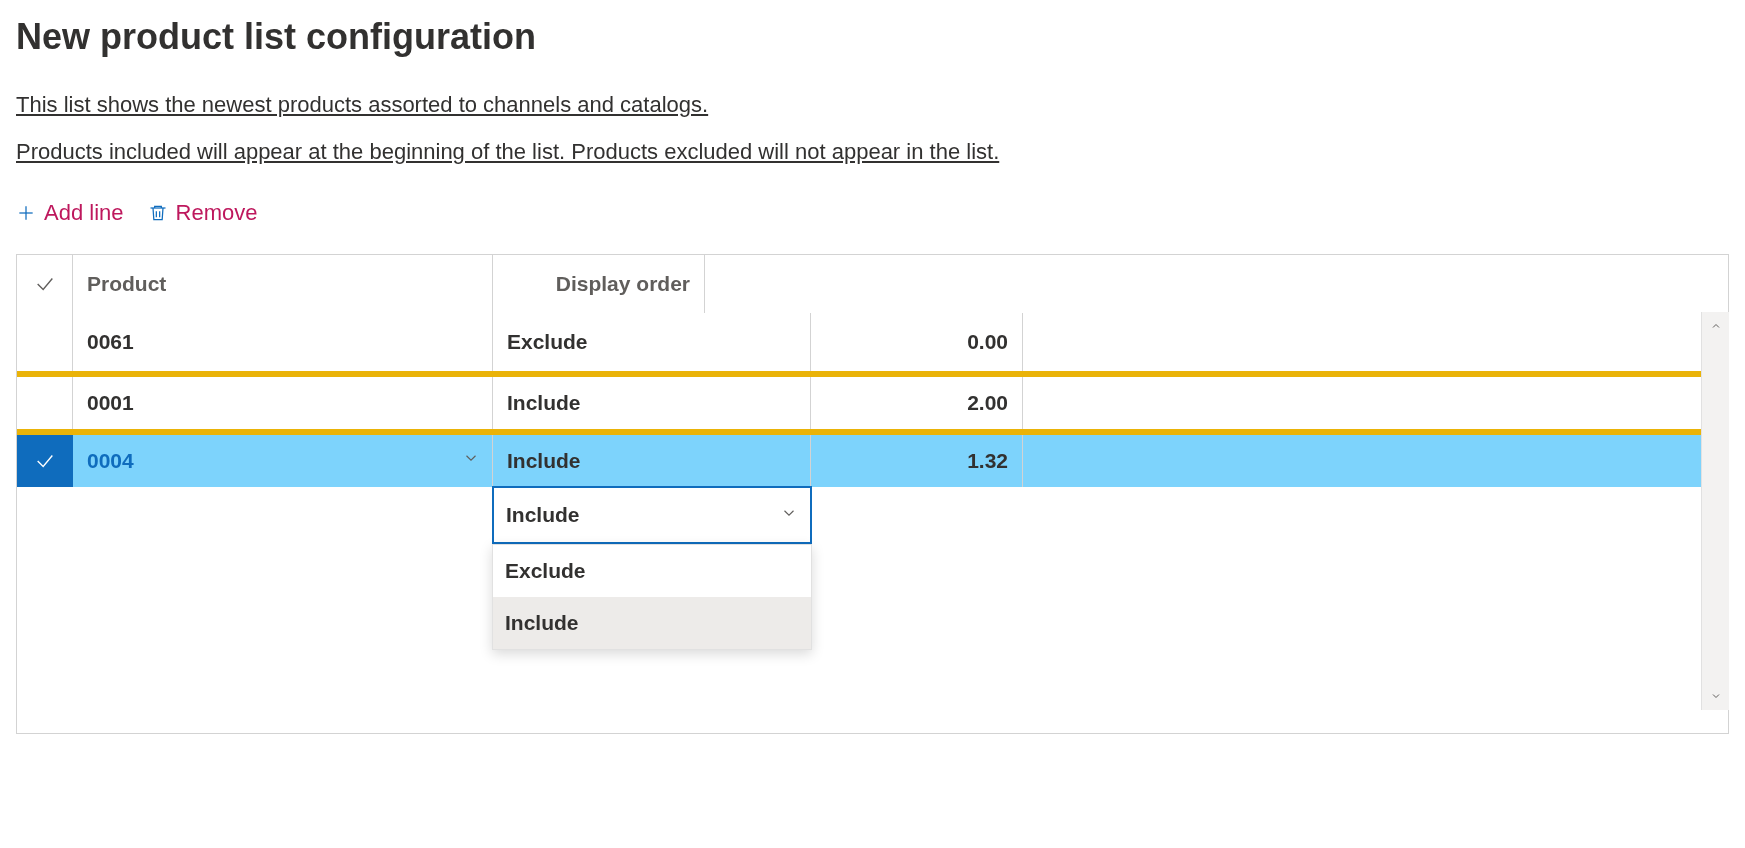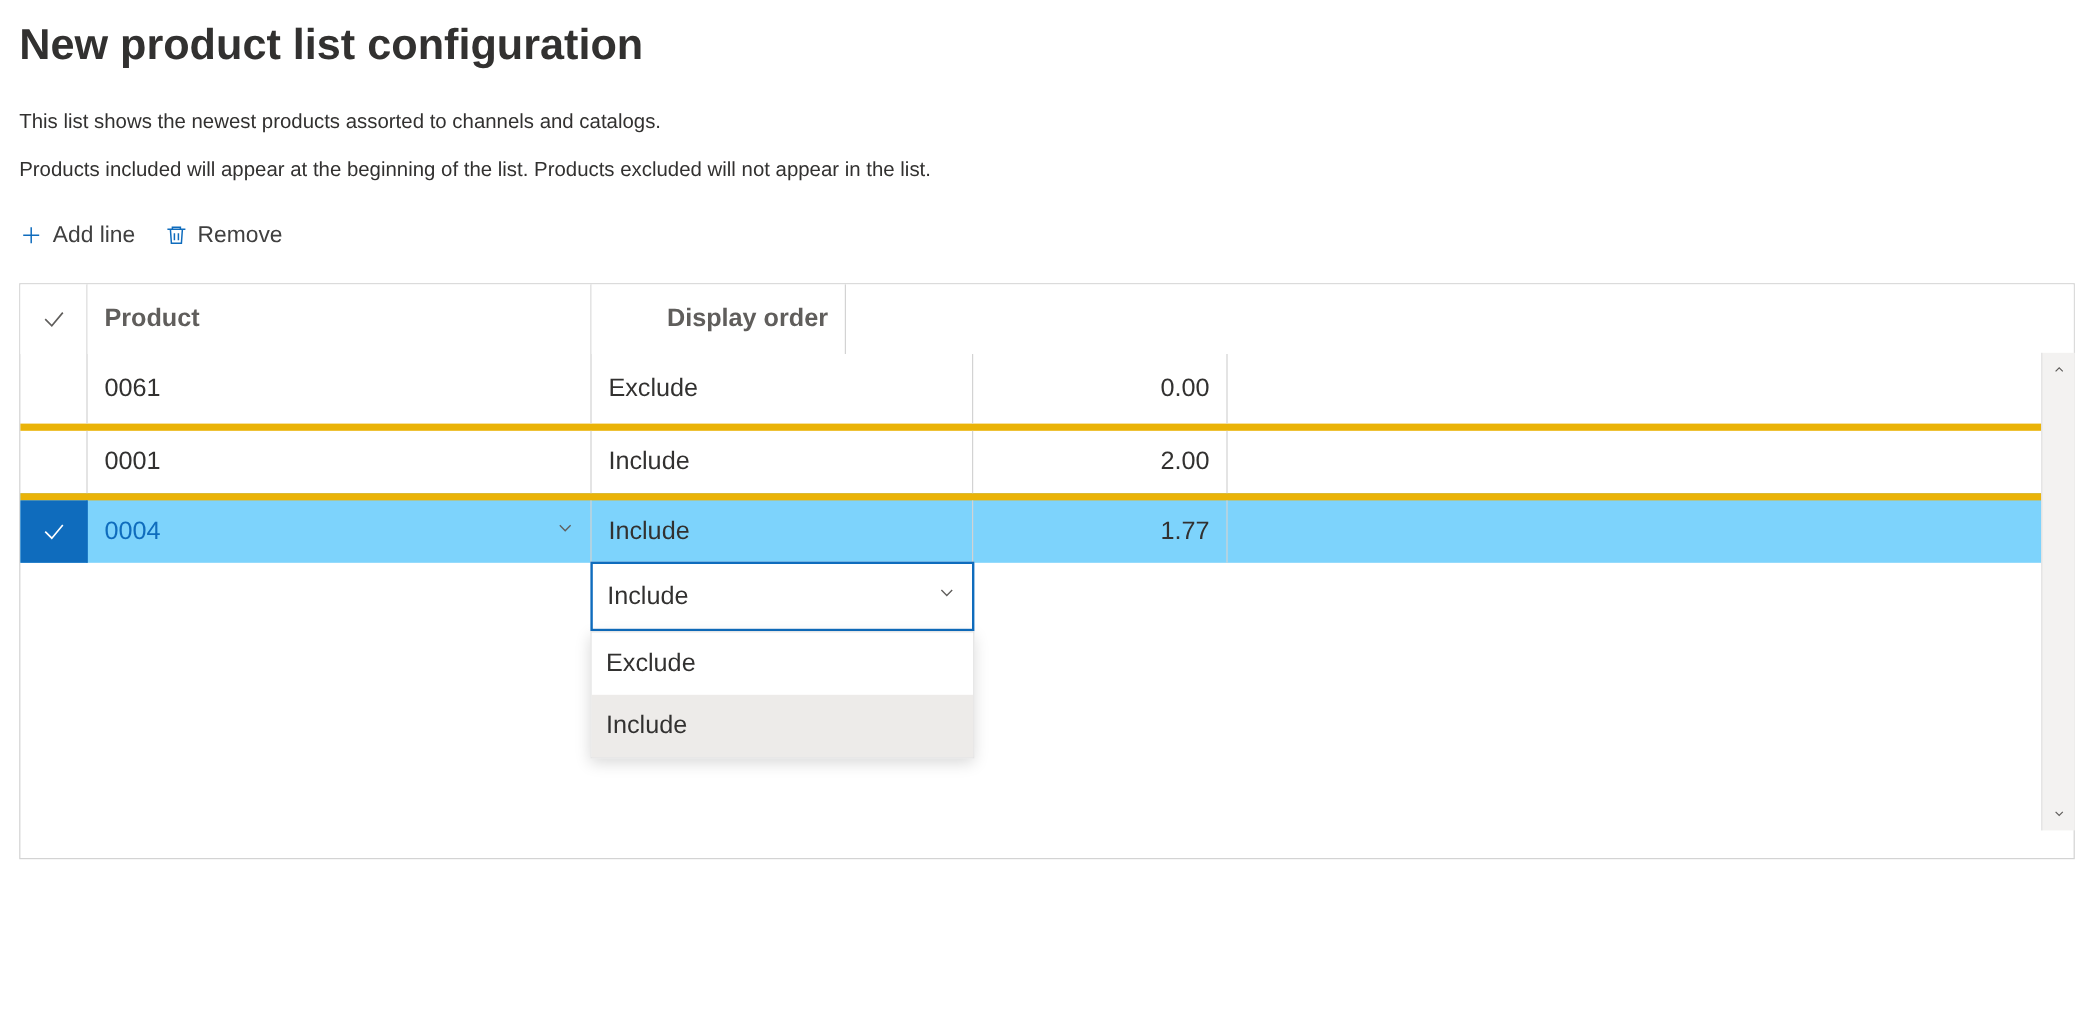--- a/index.html
+++ b/index.html
@@ -14,59 +14,62 @@
       background: #fff;
       padding: 16px;
     }
     .page-title {
       font-size: 36px;
       font-weight: 600;
       margin-bottom: 32px;
       color: #323130;
     }
     .description {
-      font-size: 17px;
+      font-size: 22px;
       color: #323130;
       margin-bottom: 16px;
       line-height: 1.4;
+      text-decoration: underline;
     }
     .toolbar {
       display: flex;
       gap: 24px;
       margin-top: 32px;
       margin-bottom: 28px;
     }
     .toolbar-btn {
       display: inline-flex;
+      align-items: center;
       gap: 8px;
       background: none;
       border: none;
       cursor: pointer;
-      font-size: 19px;
-      color: #404040;
+      font-size: 22px;
+      color: #be185d;
       font-family: inherit;
     }
     .toolbar-btn svg {
       width: 20px;
       height: 20px;
       stroke: #0F6CBD;
       fill: none;
       stroke-width: 1.5;
     }
     .grid-wrap {
       position: relative;
     }
     .grid {
       border: 1px solid #D3D3D3;
       border-collapse: collapse;
       width: 100%;
     }
     .grid-body {
       position: relative;
       min-height: 420px;
+      font-weight: bold;
     }
     .row {
       display: flex;
       border-top: 6px solid #eab308;
       height: 58px;
       align-items: stretch;
     }
     .row:first-child {
       border-top: none;
     }
@@ -248,21 +251,21 @@
         </div>
         <div class="cell product">
           <span>0004</span>
           <span class="dropdown-chevron">
             <svg width="18" height="18" viewBox="0 0 24 24" fill="none" stroke="#605E5C" stroke-width="1.5">
                 <polyline points="6,9 12,15 18,9"></polyline>
               </svg>
           </span>
         </div>
         <div class="cell linetype">Include</div>
-        <div class="cell dorder">1.77</div>
+        <div class="cell dorder">1.32</div>
         <div class="cell rest"></div>
       </div>
 
       <div class="active-dropdown dropdown-row3-linetype">
         <span>Include</span>
         <span>
           <svg width="18" height="18" viewBox="0 0 24 24" fill="none" stroke="#605E5C" stroke-width="1.5">
               <polyline points="6,9 12,15 18,9"></polyline>
             </svg>
         </span>

